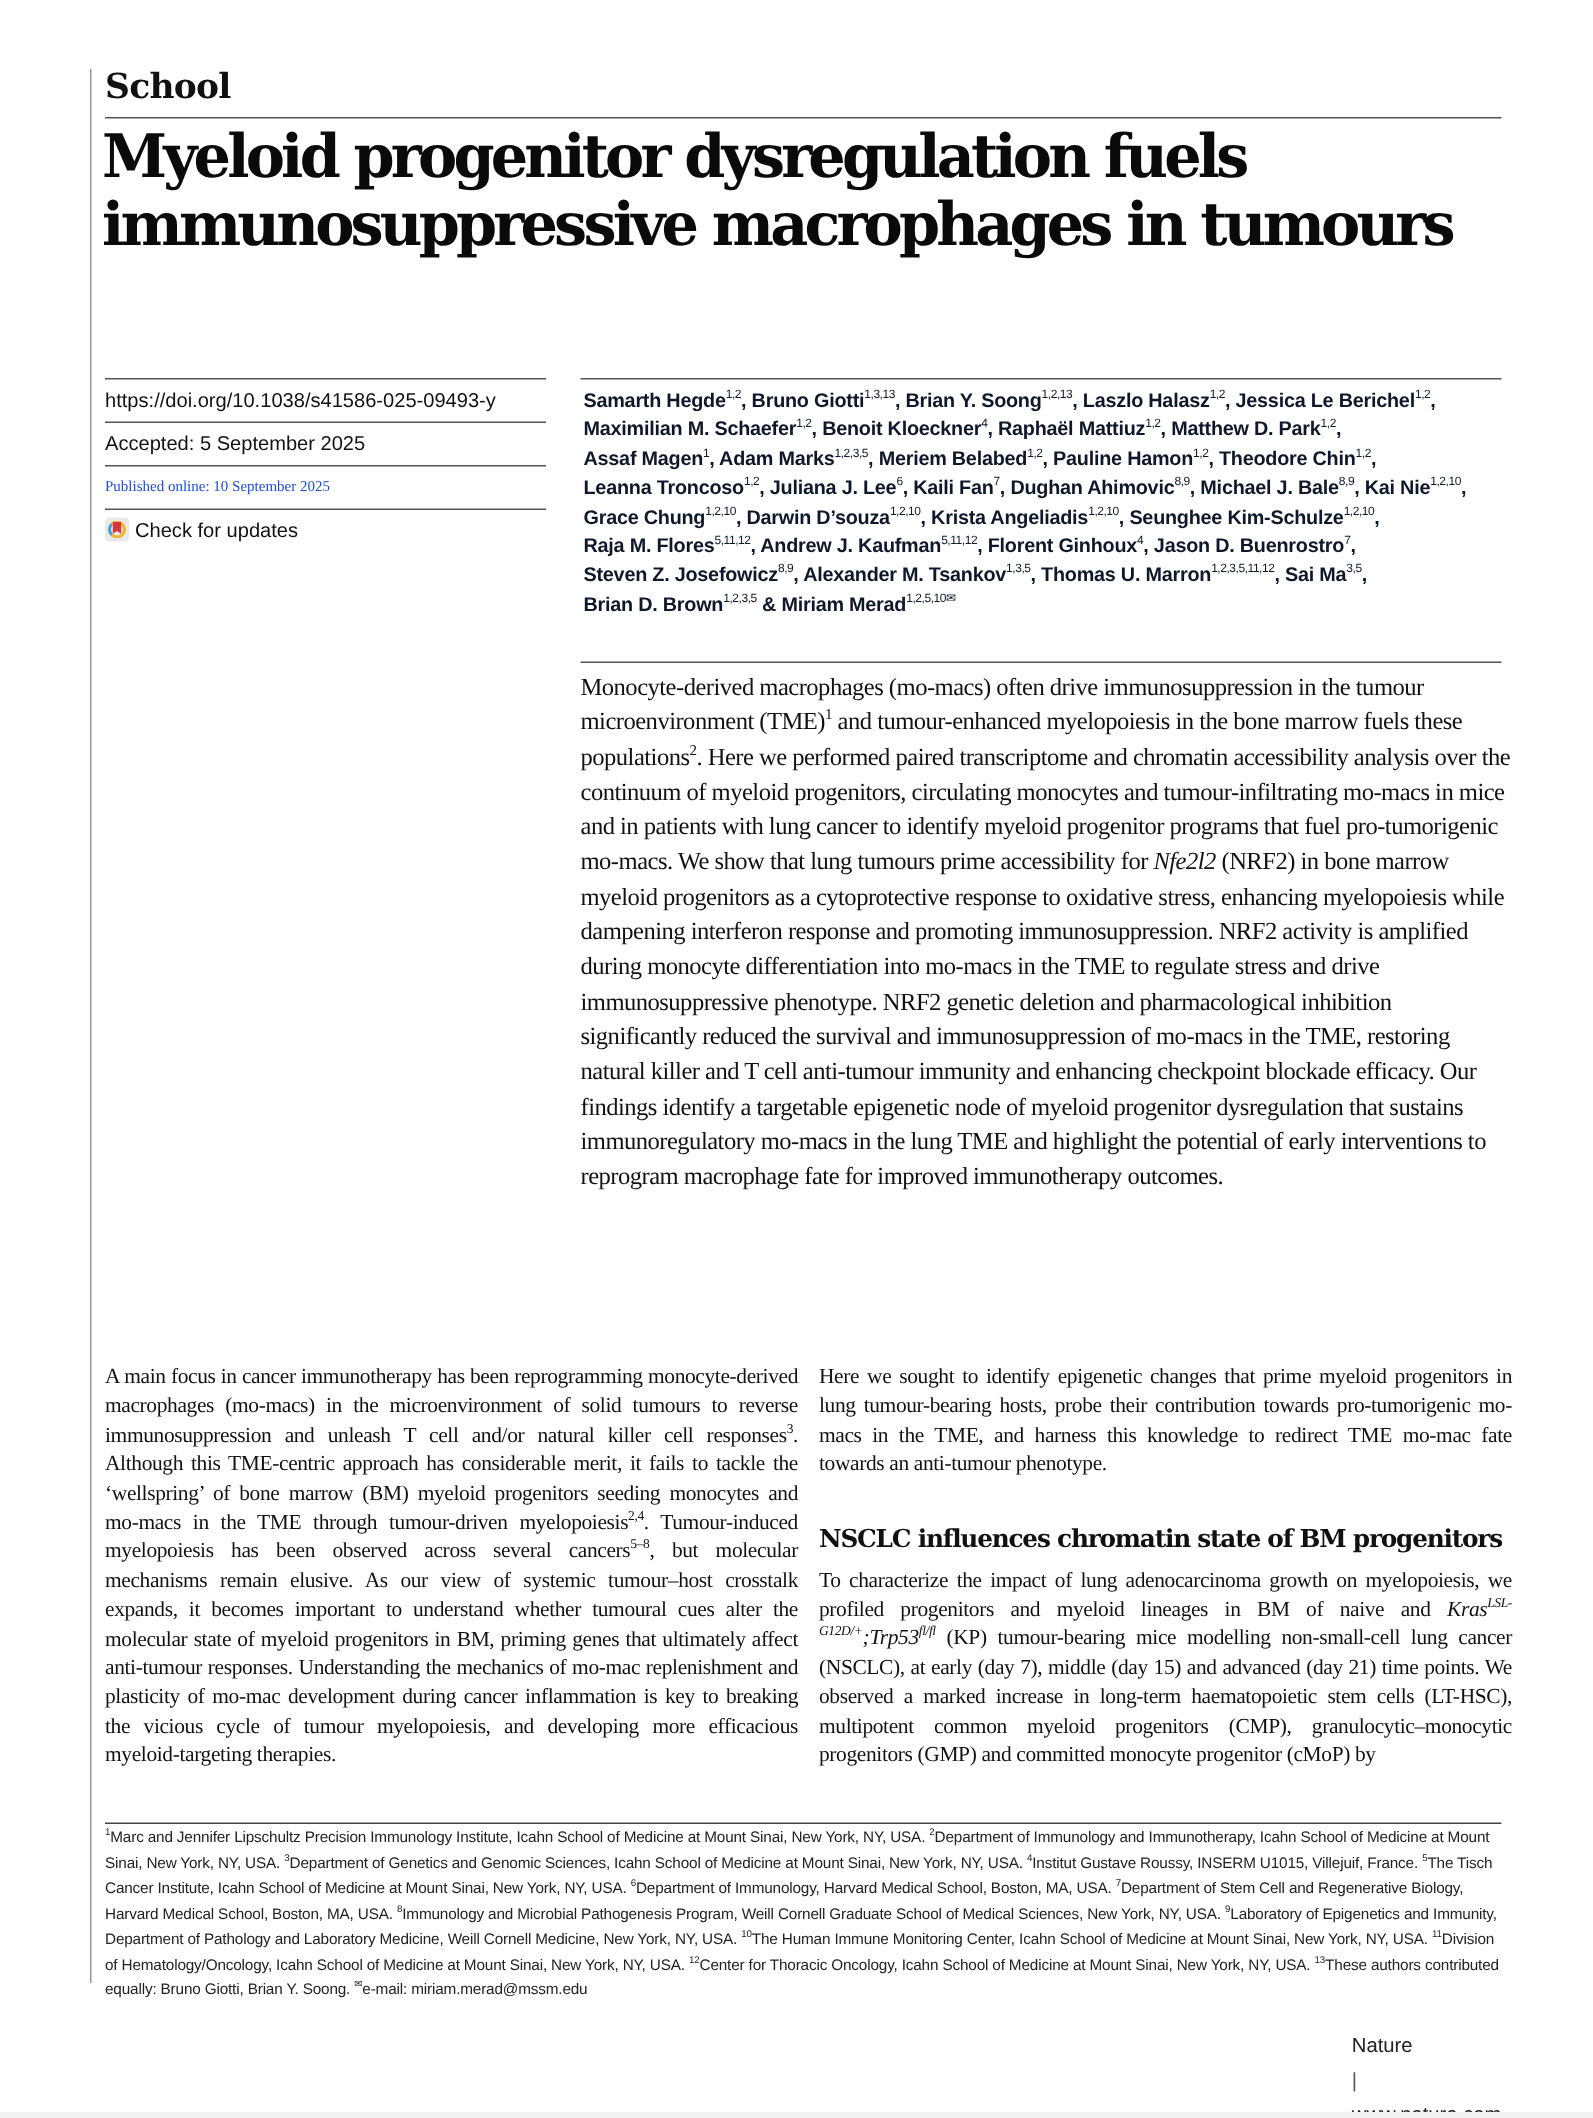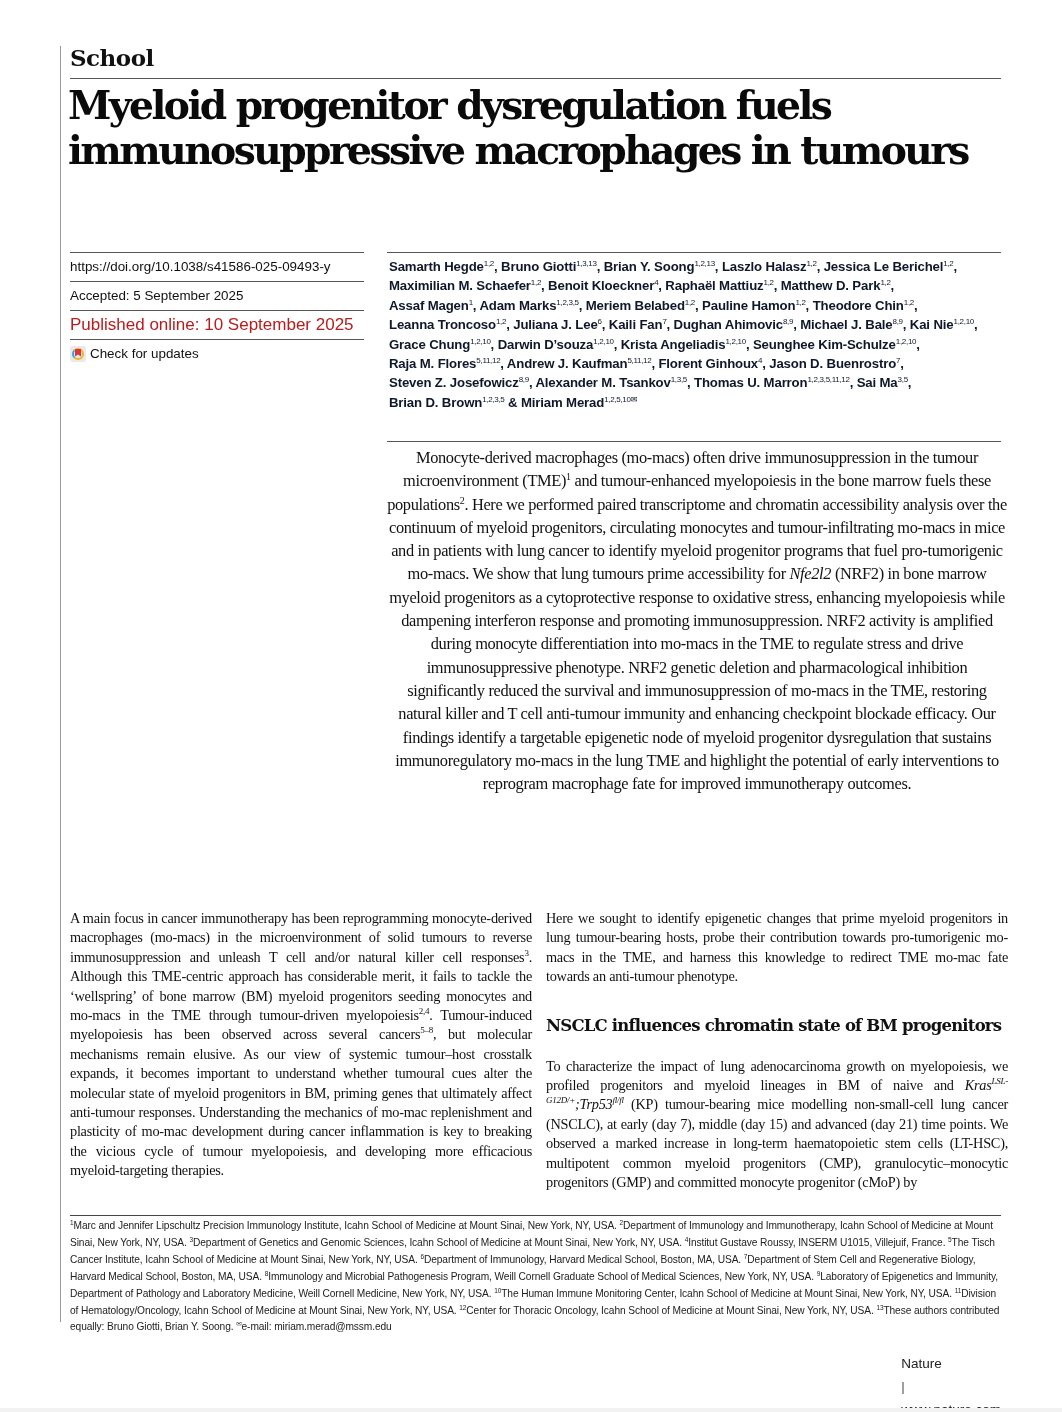--- a/index.html
+++ b/index.html
@@ -23,23 +23,23 @@
     transform: scaleX(0.98); transform-origin: left top;
   }
   
   .meta { position: absolute; left: 70px; top: 252px; width: 294px; }
   .meta .row {
     border-top: 1px solid #555; padding: 5px 0 6px 0;
     font-size: 13.4px; font-weight: normal; color: #111; height: 17px; line-height: 17px;
     white-space: nowrap;
   }
   .meta .row.published {
-    font-family: Liberation Sans, sans-serif; font-weight: normal; color: #b91c1c; font-size: 17px;
+    font-family: Liberation Serif, serif; font-weight: normal; color: #1d4ed8; font-size: 10px;
   }
-  .meta .row.updates { display: flex; align-items: center; gap: 4px; }
+  .meta .row.updates { display: flex; gap: 4px; }
   .upd-icon {
     width: 16px; height: 16px; border-radius: 3px; background: #e9e9e9;
     position: relative; display: inline-block;
   }
   .upd-icon::before {
     content: ""; position: absolute; left: 2px; top: 2px; width: 12px; height: 12px;
     border-radius: 50%; border: 2px solid #f0b429; box-sizing: border-box; border-left-color: #3aa0d8;
   }
   .upd-icon::after {
     content: ""; position: absolute; left: 5px; top: 3px; width: 6px; height: 8px; background: #d8343d;
@@ -50,35 +50,34 @@
   .authors {
     position: absolute; left: 389px; top: 257px; width: 620px;
     font-size: 13.2px; font-weight: bold; line-height: 19.4px; color: #0f172a; letter-spacing: -0.15px;
   }
   .authors sup { font-size: 8px; font-weight: normal; line-height: 0; letter-spacing: -0.3px; }
   .abstract-rule { position: absolute; left: 387px; top: 441px; width: 614px; height: 1px; background: #555; }
   .abstract {
     position: absolute; left: 387px; top: 446px; width: 620px;
     font-family: "Liberation Serif", serif; font-size: 16.4px; line-height: 23.3px; color: #111;
     letter-spacing: -0.35px;
-    text-align: center;
   }
   .abstract sup { font-size: 10px; line-height: 0; }
   .col {
     position: absolute; top: 909px; width: 462px;
     font-family: "Liberation Serif", serif; font-size: 14.3px; line-height: 19.4px; color: #111;
     text-align: justify; letter-spacing: -0.25px;
   }
   .col sup { font-size: 9px; line-height: 0; }
   .col-left { left: 70px; }
   .col-right { left: 546px; }
   .col p { margin: 0; }
   .section-heading {
     font-family: "DejaVu Serif", serif; font-weight: bold; font-size: 16.5px; letter-spacing: -0.8px;
-    margin: 28px 0 20px 0; line-height: 22px; text-align: left;
+    margin: 28px 0 8px 0; line-height: 22px; text-align: left;
   }
   .footer-rule { position: absolute; left: 70px; top: 1215px; width: 931px; height: 1px; background: #444; }
   .affiliations {
     position: absolute; left: 70px; top: 1218px; width: 935px;
     font-size: 10.2px; line-height: 16.9px; color: #222; letter-spacing: -0.1px;
   }
   .affiliations sup { font-size: 6.5px; line-height: 0; }
   .page-footer {
     position: absolute; right: 61px; top: 1356px; font-size: 13.5px; color: #222;
     display: flex; gap: 8px; align-items: baseline; flex-direction: column;

